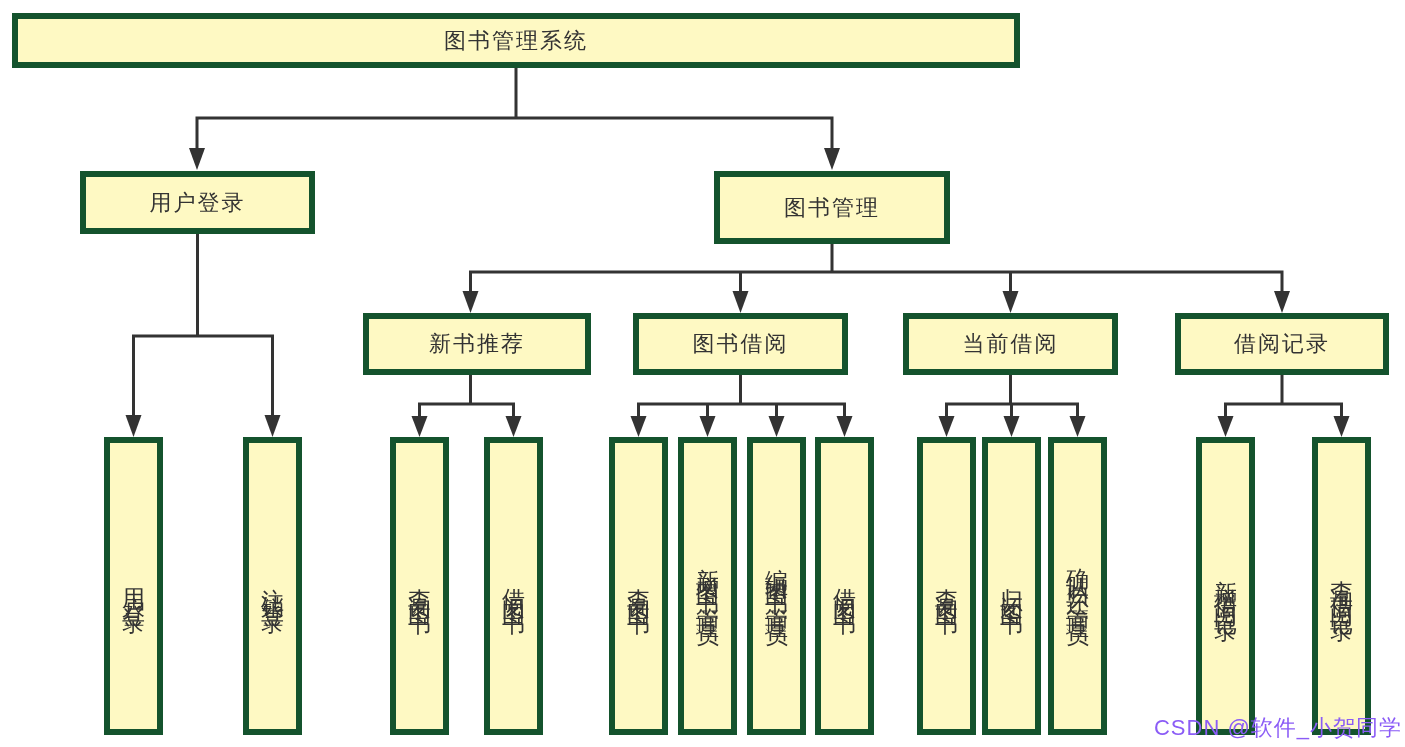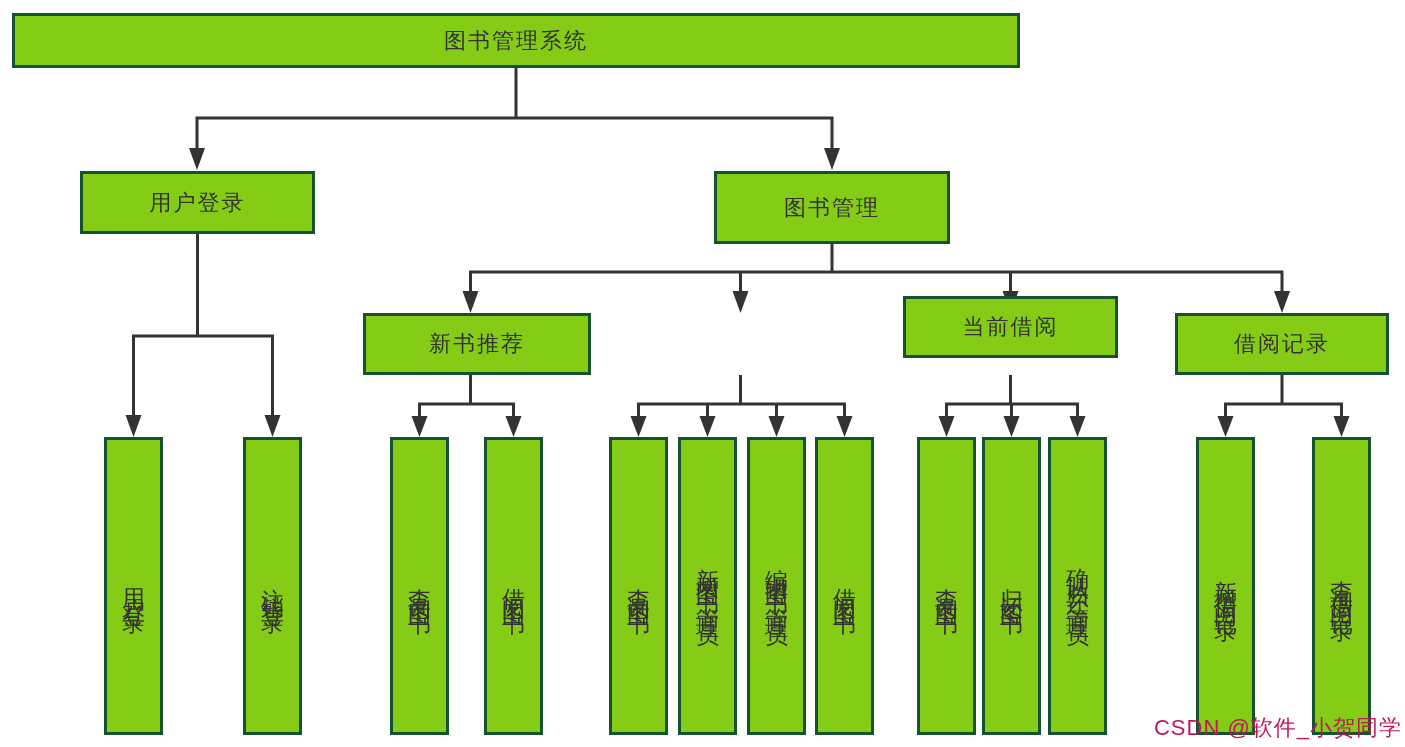--- a/index.html
+++ b/index.html
@@ -19,22 +19,22 @@
   .connectors {
     position: absolute;
     left: 0;
     top: 0;
     width: 1405px;
     height: 747px;
   }
   .box {
     position: absolute;
     box-sizing: border-box;
-    border: 3px solid #14532d;
-    background: #84cc16;
+    border: 6px solid #14532d;
+    background: #fef9c3;
     display: flex;
     align-items: center;
     justify-content: center;
   }
   .hbox {
     font-size: 22px;
     letter-spacing: 2px;
     white-space: nowrap;
   }
   .vbox {
@@ -48,31 +48,31 @@
     font-size: 23px;
     letter-spacing: 8px;
     line-height: 1;
     white-space: nowrap;
   }
   .watermark {
     position: absolute;
     right: 3px;
     bottom: 4px;
     font-size: 22px;
-    color: #be185d;
+    color: #8b5cf6;
     letter-spacing: 1px;
     white-space: nowrap;
   }
   
   .n-root    { left: 12px;   top: 13px;  width: 1008px; height: 55px; }
   .n-login   { left: 80px;   top: 171px; width: 235px;  height: 63px; }
   .n-mgmt    { left: 714px;  top: 171px; width: 236px;  height: 73px; }
   .n-newbook { left: 363px;  top: 313px; width: 228px;  height: 62px; }
   .n-borrow  { left: 633px;  top: 313px; width: 215px;  height: 62px; }
-  .n-current { left: 903px;  top: 296px; width: 215px;  height: 62px; }
+  .n-current { left: 903px;  top: 313px; width: 215px;  height: 62px; }
   .n-record  { left: 1175px; top: 313px; width: 214px;  height: 62px; }
   
   .v-login1  { left: 104px; }
   .v-logout  { left: 243px; }
   .v-rec-q   { left: 390px; }
   .v-rec-b   { left: 484px; }
   .v-bb-q    { left: 609px; }
   .v-bb-add  { left: 678px; }
   .v-bb-edit { left: 747px; }
   .v-bb-bor  { left: 815px; }
@@ -126,20 +126,21 @@
       <polygon points="1333.5,416 1349.5,416 1341.5,437"></polygon>
     </g>
   </svg>
 
   <div class="box hbox n-root">图书管理系统</div>
 
   <div class="box hbox n-login">用户登录</div>
   <div class="box hbox n-mgmt">图书管理</div>
 
   <div class="box hbox n-newbook">新书推荐</div>
+  <div class="box hbox n-borrow">图书借阅</div>
   <div class="box hbox n-current">当前借阅</div>
   <div class="box hbox n-record">借阅记录</div>
 
   <div class="box vbox v-login1">
     <span class="vtext">用户登录</span>
   </div>
   <div class="box vbox v-logout">
     <span class="vtext">注销登录</span>
   </div>
 

